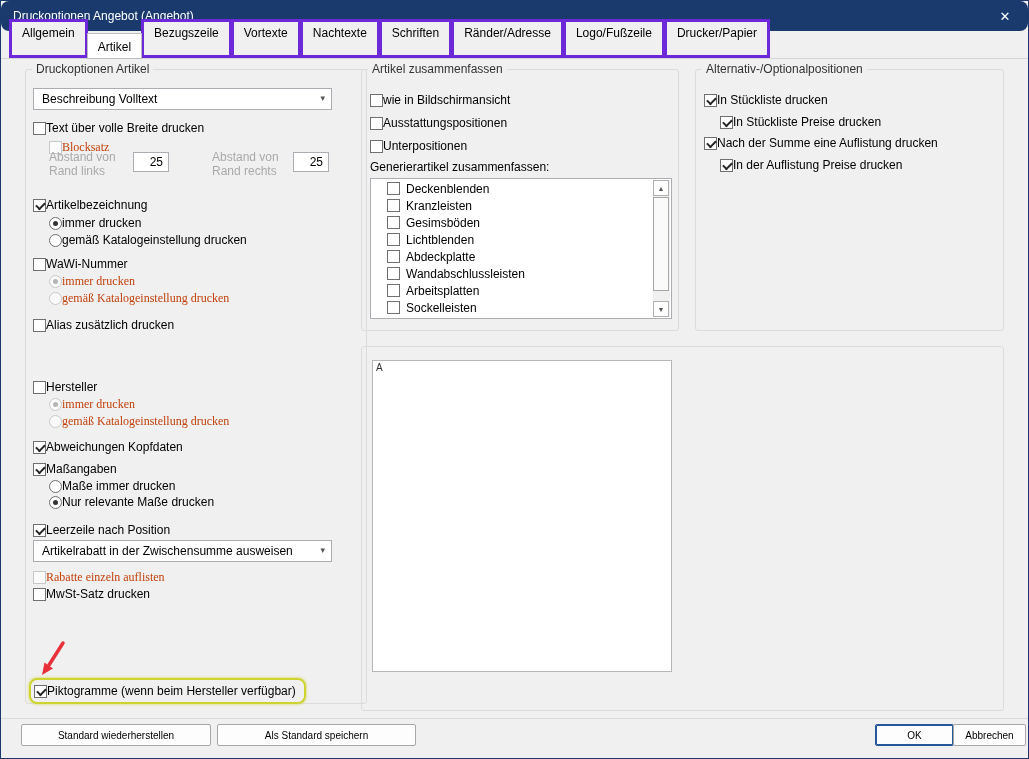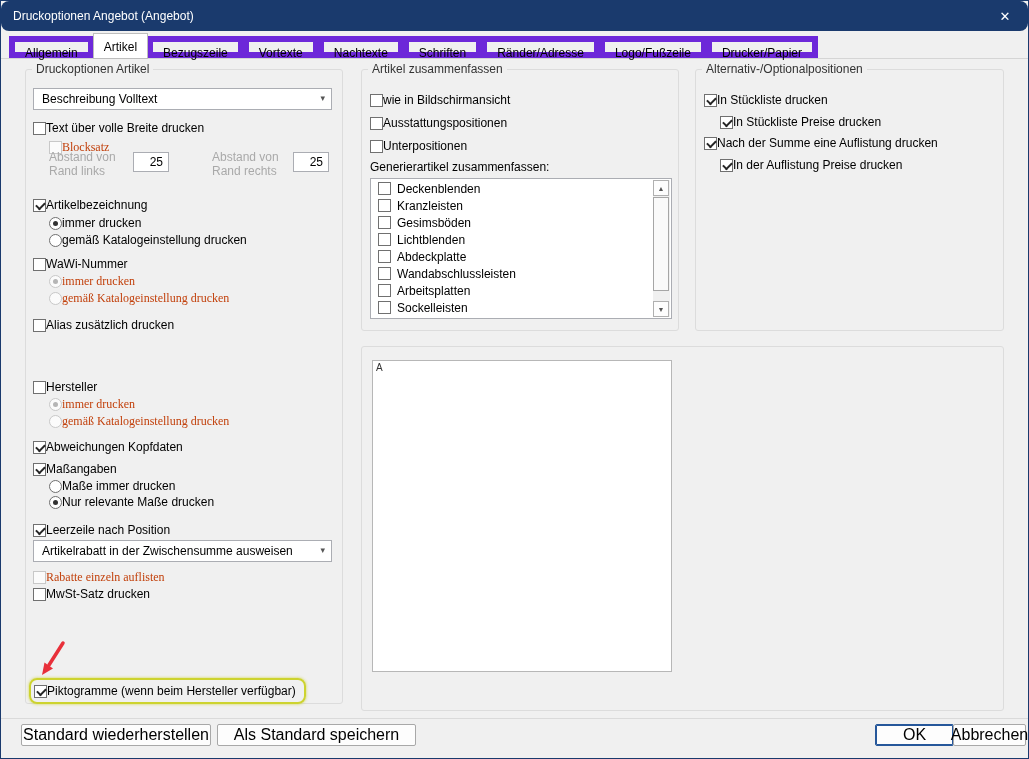--- a/index.html
+++ b/index.html
@@ -11,21 +11,21 @@
   .titlebar { position:absolute; left:0; top:0; right:0; height:30px; background:#1a3a6d;
               display:flex; align-items:center;border-radius:8px; }
   .titlebar .title { color:#fff; font-size:12px; padding-left:12px; }
   .close { position:absolute; right:0; top:0; width:46px; height:30px; display:flex;
            align-items:center; justify-content:center; color:#fff; font-size:13px; cursor:default; }
 
   
   .tabs { position:absolute; left:0; top:30px; right:0; height:28px; display:flex;
           align-items:flex-end; padding-left:8px; background:#f0f0f0;
           border-bottom:1px solid #d5d5d5; }
-  .tab { height:22px; padding:4px 10px 0 10px; border:6px solid #6d28d9; margin-right:-1px;
+  .tab { height:39px; padding:4px 10px 0 10px; border:3px solid #6d28d9; margin-right:-1px;
          background:#f0f0f0; font-size:12px; white-space:nowrap; cursor:default; }
   .tab.active { height:26px; background:#ffffff; border:1px solid #bdbdbd; margin-bottom:-1px;
                 padding-top:6px; position:relative; z-index:2; }
 
   
   .group { position:absolute; border:1px solid #dcdcdc; border-radius:3px; }
   .legend { position:absolute; top:-8px; left:6px; background:#f0f0f0; padding:0 4px;
             color:#333; white-space:nowrap; }
 
   
@@ -52,39 +52,39 @@
          text-align:right; padding:0 5px; font:12px "Liberation Sans", sans-serif; }
 
   
   .mlabel { position:absolute; display:flex; flex-direction:column; color:#a9a9a9; line-height:14px; }
 
   .static-label { position:absolute; white-space:nowrap; }
 
   
   .listbox { position:absolute; background:#fff; border:1px solid #abadb3; overflow:hidden; }
   .list-rows { position:absolute; left:0; top:1px; right:18px; }
-  .list-row { display:flex; align-items:center; gap:6px; height:17px; padding-left:7px; white-space:nowrap; }
+  .list-row { display:flex; align-items:center; gap:6px; height:17px; padding-left:7px; white-space:nowrap;margin-left:9px; }
   .scrollbar { position:absolute; top:1px; bottom:1px; right:1px; width:17px; background:#f0f0f0; }
   .sb-btn { position:absolute; left:0; width:16px; height:16px; background:#fdfdfd;
             border:1px solid #b0b0b0; display:flex; align-items:center; justify-content:center;
             font-size:7px; color:#555; }
   .sb-up { top:0; }
   .sb-down { bottom:0; }
   .sb-thumb { position:absolute; left:0; top:17px; width:16px; height:94px; background:#fafafa;
               border:1px solid #a6a6a6; }
 
   
   .preview { position:absolute; background:#fff; border:1px solid #b7b7b7; }
   .preview-mark { position:absolute; left:3px; top:1px; font-size:10px; color:#333; }
 
   
   .footer-sep { position:absolute; left:0; right:0; top:717px; height:1px; background:#dadada; }
   .btn { position:absolute; height:22px; background:#fdfdfd; border:1px solid #a8a8a8;
          border-radius:2px; display:flex; align-items:center; justify-content:center;
-         font-size:16px; cursor:default; }
+         font-size:10px; cursor:default; }
   .btn.ok { border:1px solid #26579a; box-shadow:inset 0 0 0 1px #26579a; }
 
   
   .pikto-wrap { position:absolute; border:2px solid #cdd32f; border-radius:8px;
                 padding:3px 8px 3px 3px; box-shadow:0 0 3px rgba(205,211,47,.9);
                 display:inline-block; }
   .pikto-wrap .row { position:static; }
   .red-arrow { position:absolute; }
 </style>
 </head>
@@ -104,21 +104,21 @@
     <div class="tab active">Artikel</div>
     <div class="tab">Bezugszeile</div>
     <div class="tab">Vortexte</div>
     <div class="tab">Nachtexte</div>
     <div class="tab">Schriften</div>
     <div class="tab">Ränder/Adresse</div>
     <div class="tab">Logo/Fußzeile</div>
     <div class="tab">Drucker/Papier</div>
   </div>
 
-  <div class="group" style="left:24px;top:68px;width:318px;height:635px">
+  <div class="group" style="left:24px;top:68px;width:342px;height:635px">
     <span class="legend">Druckoptionen Artikel</span>
 
     <div class="combo" style="left:7px;top:18px;width:299px">
       <span>Beschreibung Volltext</span>
       <span class="combo-arrow">▾</span>
     </div>
 
     <div class="row" style="left:7px;top:50px">
       <span class="cb"></span>
       <span>Text über volle Breite drucken</span>

